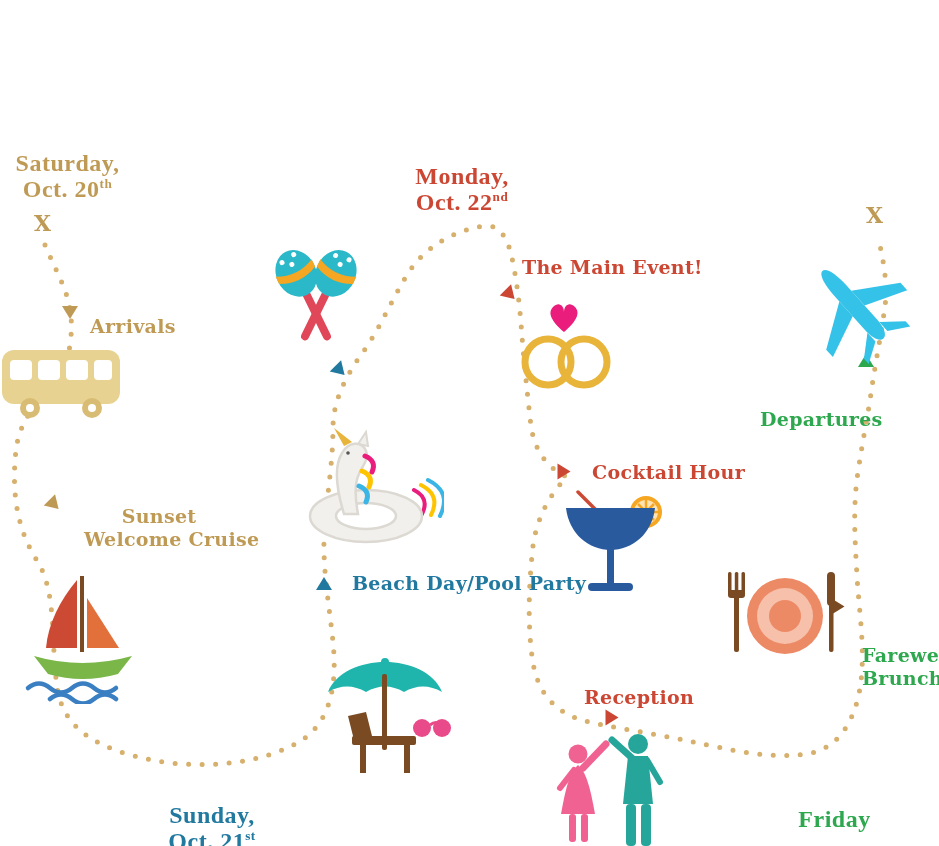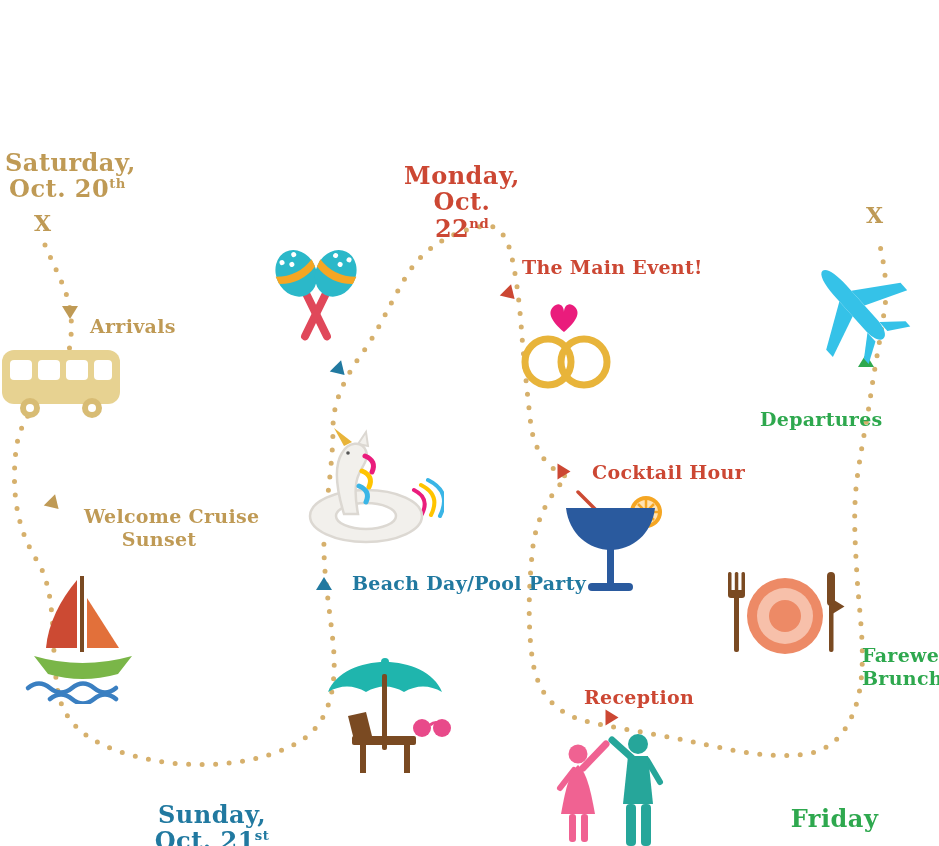--- a/index.html
+++ b/index.html
@@ -2,21 +2,21 @@
 <html style="--c-tan: #BF9A55; --c-pathdot: #D6B06C; --c-blue: #2179A0; --c-red: #CC4733; --c-green: #2EA84E; --c-pink: #EA1C7C; --c-gold: #E8B43A; --c-cyan: #35C2E8; --c-coral: #ED8A66; --c-corallight: #F7C0AA; --c-brown: #7A4A22; --c-teal: #1FB5AD; --c-khaki: #E7D291; --c-khakidark: #D8BC74; --c-wave: #3A7FC1; --c-womanpink: #F06292; --c-manteal: #26A69A; --c-maracateal: #2BB8C9; --c-maracared: #E0485A; --c-navy: #2A5A9E; --c-orange: #F5A623; --c-orangepale: #FFE3B3; --c-sailred: #CC4A33; --c-sailorange: #E2703A; --c-hullgreen: #7AB648; --c-floatfill: #F2F0EC; --c-floatline: #DCD8D2; --c-sunpink: #E84A8A; --c-rainbowyellow: #FFC400; --c-rainbowblue: #3AB5E6;"><head>
 <meta charset="utf-8">
 <style>
   * { margin:0; padding:0; box-sizing:border-box; }
   html,body { background:#fff; }
   #stage {
     position:relative; width:939px; height:846px; background:#fff;
     overflow:hidden; font-family:"DejaVu Serif", serif; font-weight:700;
   }
   svg.icon { position:absolute; display:block; }
-  .day { position:absolute; text-align:center; font-size:24px; line-height:1.1; letter-spacing:.5px; }
+  .day { position:absolute; text-align:center; font-size:24px; line-height:1.1; letter-spacing:.5px;font-family:Liberation Serif, serif; }
   .event { position:absolute; font-size:19px; line-height:1.2; letter-spacing:.3px; white-space:nowrap; }
   .event.center { text-align:center; }
   sup { font-size:.55em; vertical-align:super; }
   .c-tan   { color:var(--c-tan); }
   .c-blue  { color:var(--c-blue); }
   .c-red   { color:var(--c-red); }
   .c-green { color:var(--c-green);margin-top:32px; }
   .marker { position:absolute; font-size:22px; color:var(--c-tan); }
   .arrow {
     position:absolute; width:0; height:0;
@@ -47,22 +47,22 @@
   <div class="day c-red" style="left:402px;top:163px;width:120px">
     <div>Monday,</div>
     <div><span>Oct. 22</span><sup>nd</sup></div>
   </div>
   <div class="day c-green" style="left:772px;top:774px;width:125px">
     <div>Friday</div>
   </div>
 
   <div class="event c-tan" style="left:90px;top:315px">Arrivals</div>
   <div class="event center c-tan" style="left:84px;top:505px;width:150px">
+    <div>Sunset</div>
     <div>Welcome Cruise</div>
-    <div>Sunset</div>
   </div>
   <div class="event c-blue" style="left:352px;top:572px">Beach Day/Pool Party</div>
   <div class="event c-red" style="left:592px;top:461px">Cocktail Hour</div>
   <div class="event c-red" style="left:522px;top:256px">The Main Event!</div>
   <div class="event c-red" style="left:584px;top:686px">Reception</div>
   <div class="event c-green" style="left:862px;top:612px;width:76px">
     <div>Farewell</div>
     <div>Brunch</div>
   </div>
   <div class="event c-green" style="left:760px;top:376px">Departures</div>

